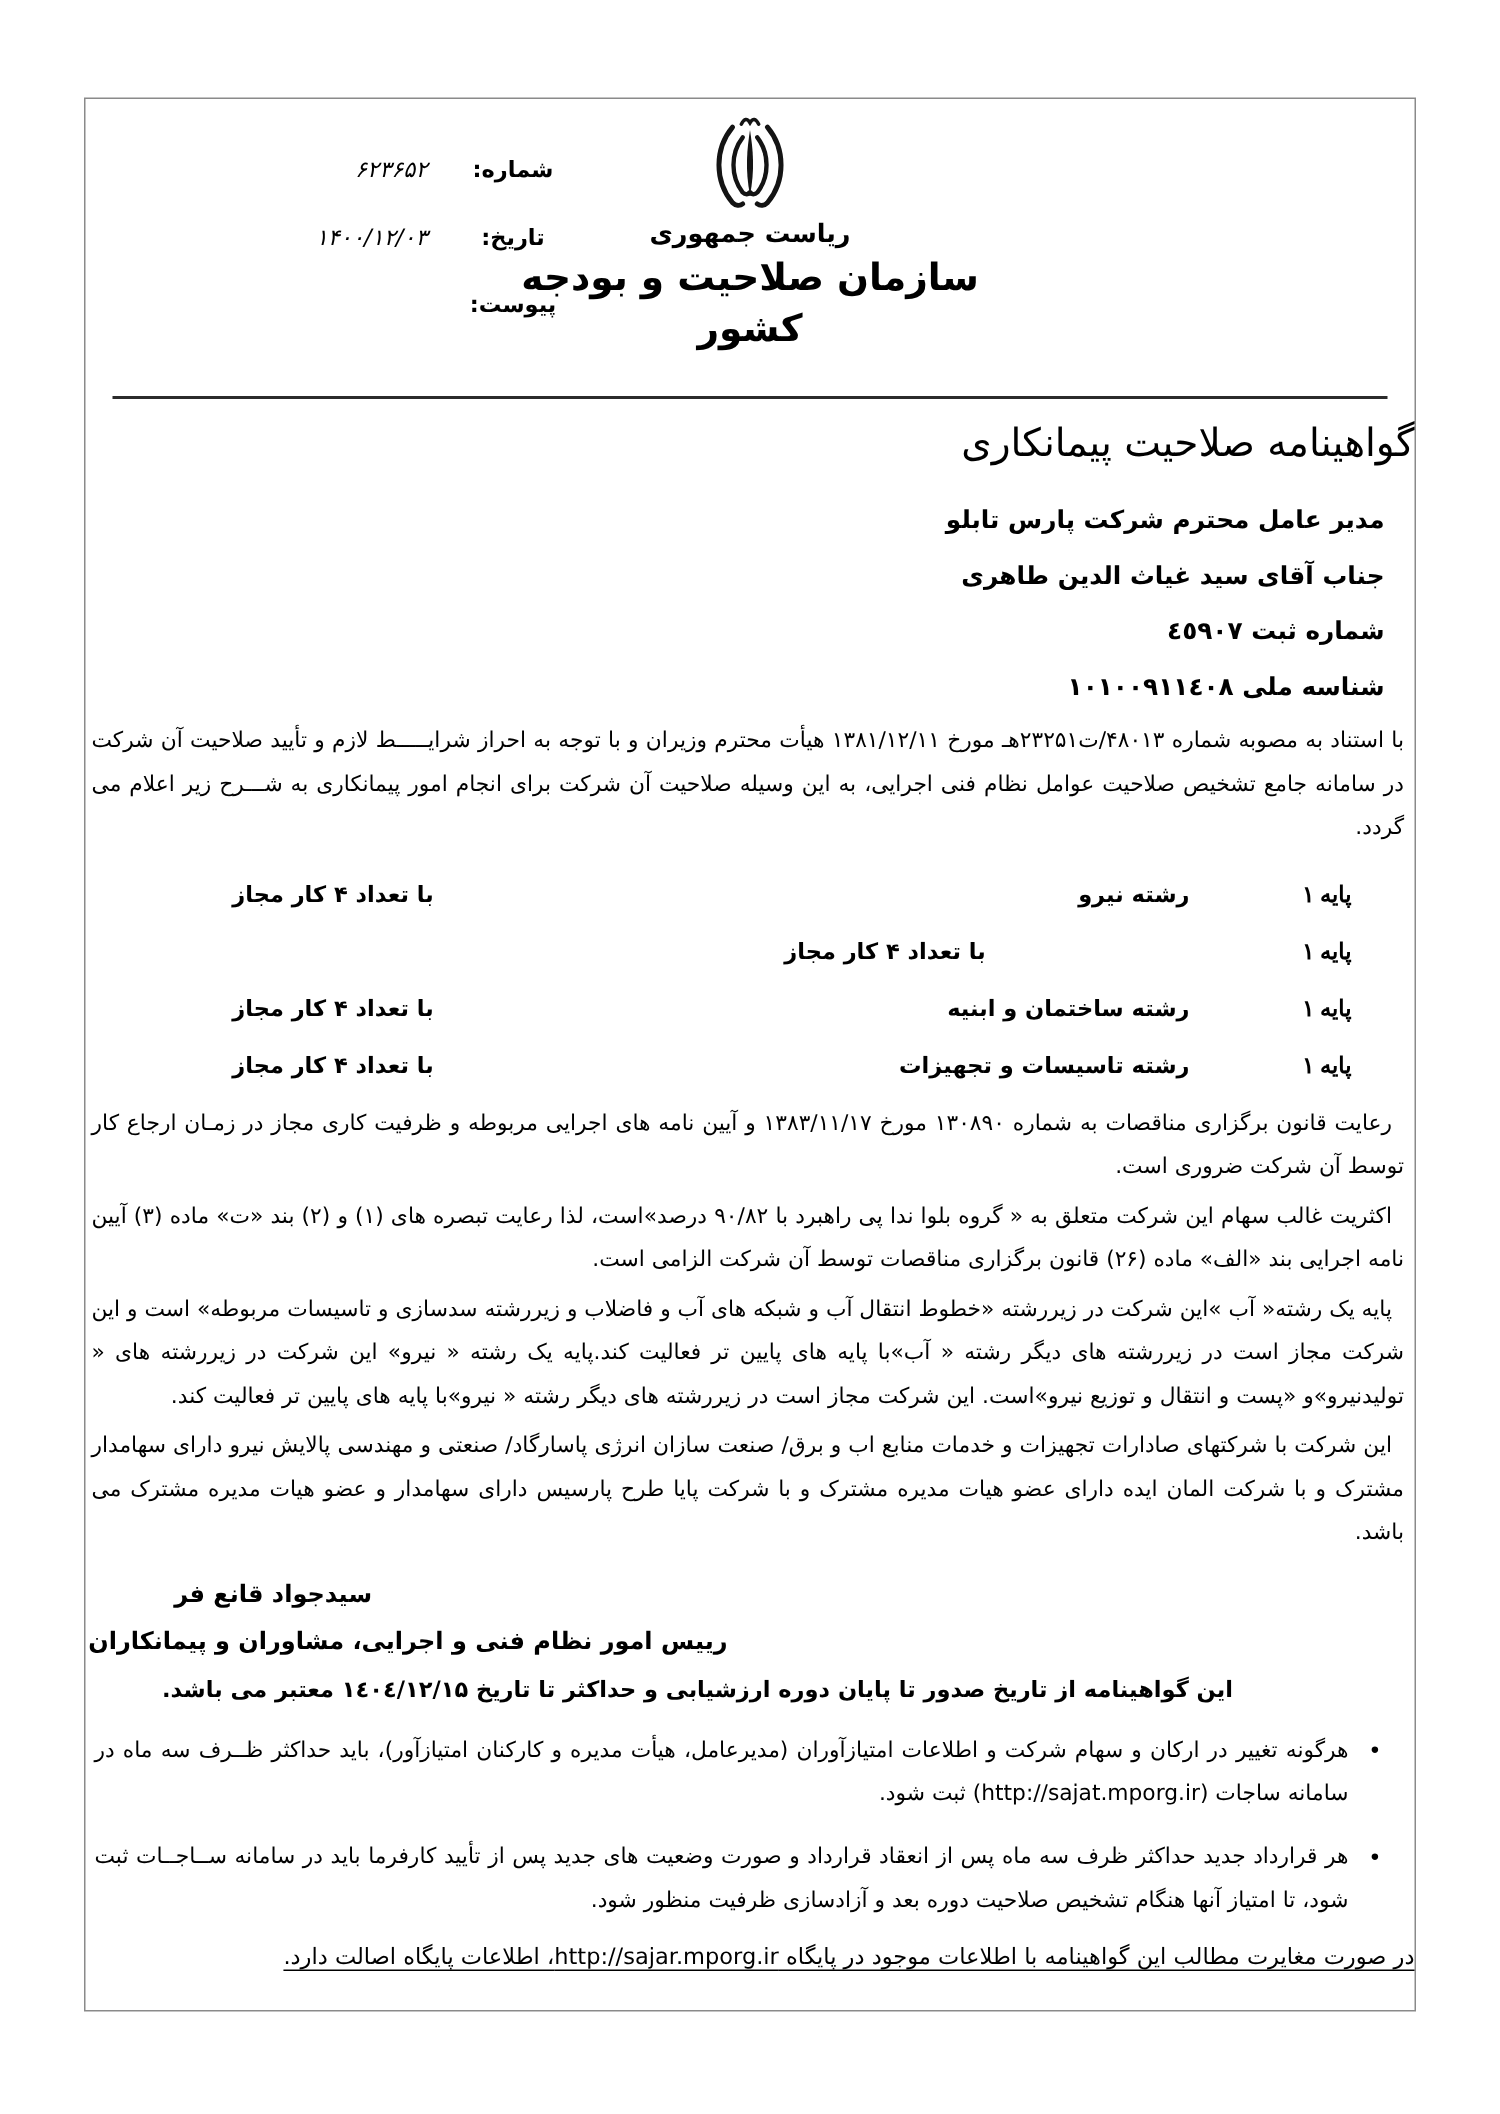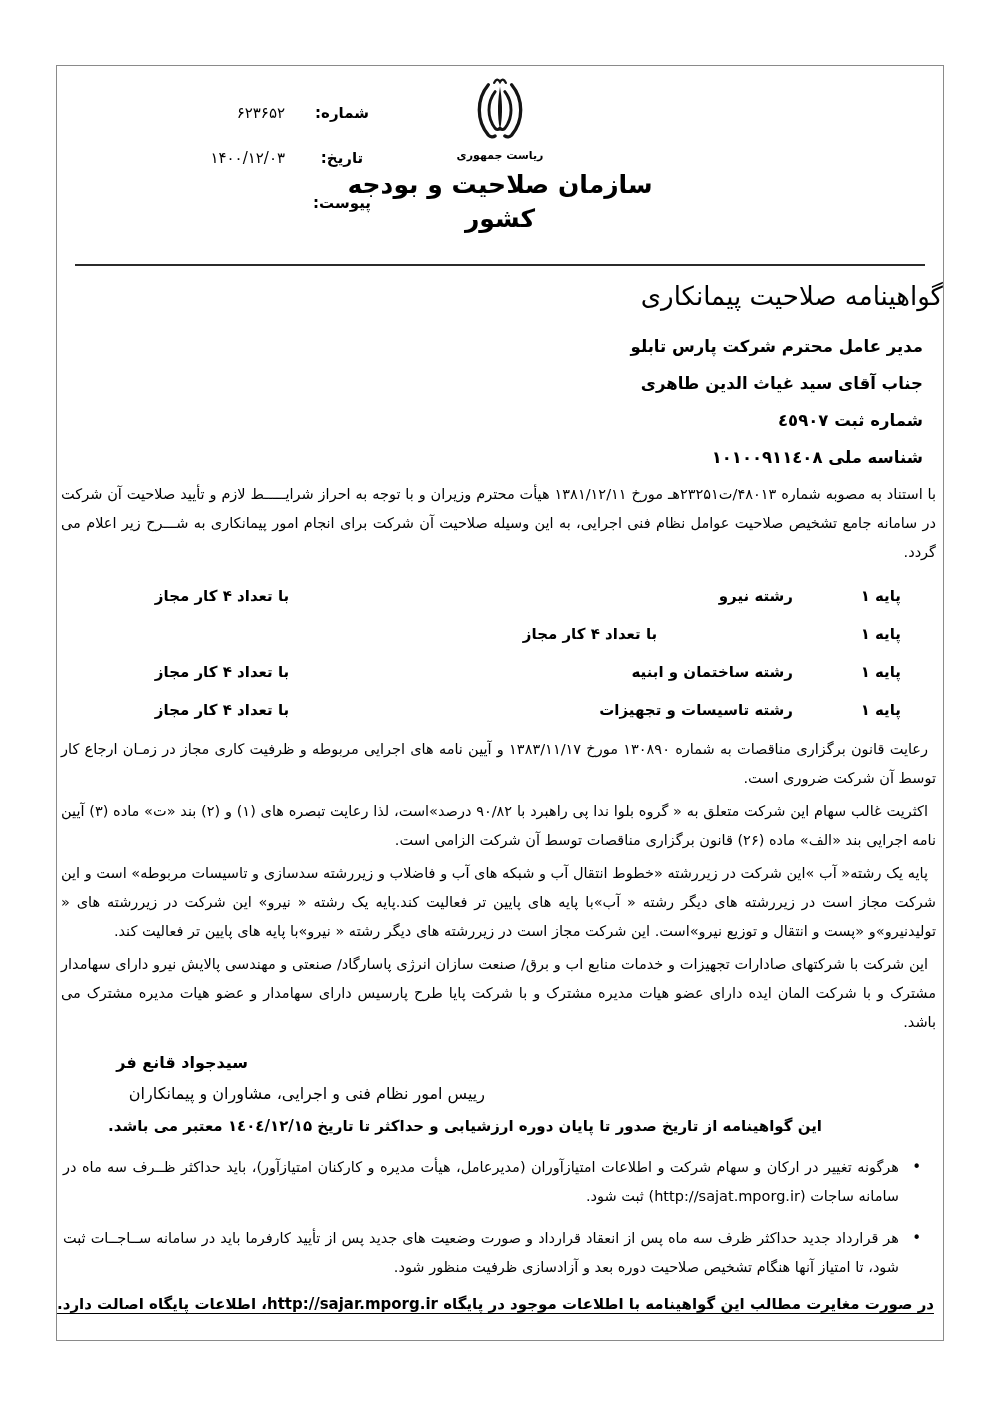--- a/index.html
+++ b/index.html
@@ -10,60 +10,60 @@
     -webkit-font-smoothing:antialiased;
   }
   .frame{
     position:absolute;left:56px;top:65px;width:888px;height:1276px;
     border:1px solid #8a8a8a;background:#fff;direction:rtl;box-sizing:border-box;
   }
   
   .header{position:relative;height:198px;}
   .logo{position:absolute;left:50%;top:8px;transform:translateX(-50%);text-align:center;width:340px;}
   .emblem{display:block;margin:0 auto 2px auto;}
-  .org-top{font-size:11px;font-weight:bold;line-height:20px;}
+  .org-top{font-size:17px;font-weight:bold;line-height:20px;}
   .org-name{font-size:25px;font-weight:bold;line-height:34px;margin-top:2px;}
   .meta{position:absolute;left:66px;top:38px;width:250px;direction:rtl;font-size:15px;}
   .meta-row{display:flex;margin-bottom:27px;align-items:baseline;}
   .meta-label{min-width:62px;font-weight:bold;text-align:center;}
-  .meta-value{margin-right:26px;letter-spacing:1px;}
+  .meta-value{margin-right:26px;letter-spacing:1px;font-style:italic;}
   
   .rule{margin:0 18px;border-top:2px solid #2b2b2b;}
   .doc-title{text-align:right;font-size:26px;line-height:44px;margin-top:8px;}
   
   .addressee{padding:10px 20px 0 0;font-size:16.5px;font-weight:bold;line-height:37px;}
   
   .para{
     padding:0 7px 0 4px;text-align:justify;text-justify:inter-word;
     font-size:14.5px;line-height:29px;margin:4px 0 0 0;
   }
   .para.indent{text-indent:8px;}
   
   .grades{margin:10px 0 6px 0;}
   .grade-row{
     display:grid;grid-template-columns:150px 1fr 330px;
     align-items:center;height:38px;font-size:15px;font-weight:bold;
   }
-  .grade-base{padding-right:42px;}
+  .grade-base{padding-right:42px;font-family:Liberation Serif, serif;}
   .grade-field{text-align:right;}
   .grade-capacity{text-align:center;}
   
   .sig-name{font-size:16px;font-weight:bold;margin:16px 695px 0 0;white-space:nowrap;}
-  .sig-role{font-size:16px;font-weight:normal;margin:12px 458px 0 0;white-space:nowrap;}
+  .sig-role{font-size:16px;font-weight:bold;margin:12px 458px 0 0;white-space:nowrap;}
   .sig-validity{font-size:15px;font-weight:bold;margin:14px 70px 0 0;white-space:nowrap;text-align:center;}
   
   .notes{margin:18px 8px 0 6px;padding:0;list-style:none;}
   .note{
     position:relative;padding-right:36px;text-align:justify;
     font-size:14.5px;line-height:29px;margin-bottom:13px;
   }
   .note .marker{position:absolute;right:14px;top:0;font-size:15px;}
   
   .footer-line{
-    text-align:left;font-size:15px;font-weight:bold;
+    text-align:right;font-size:15px;font-weight:normal;
     text-decoration:underline;text-underline-offset:4px;margin-top:2px;
   }
 </style>
 </head>
 <body>
 
 <div class="frame">
 
   <div class="header">
     <div class="logo">

